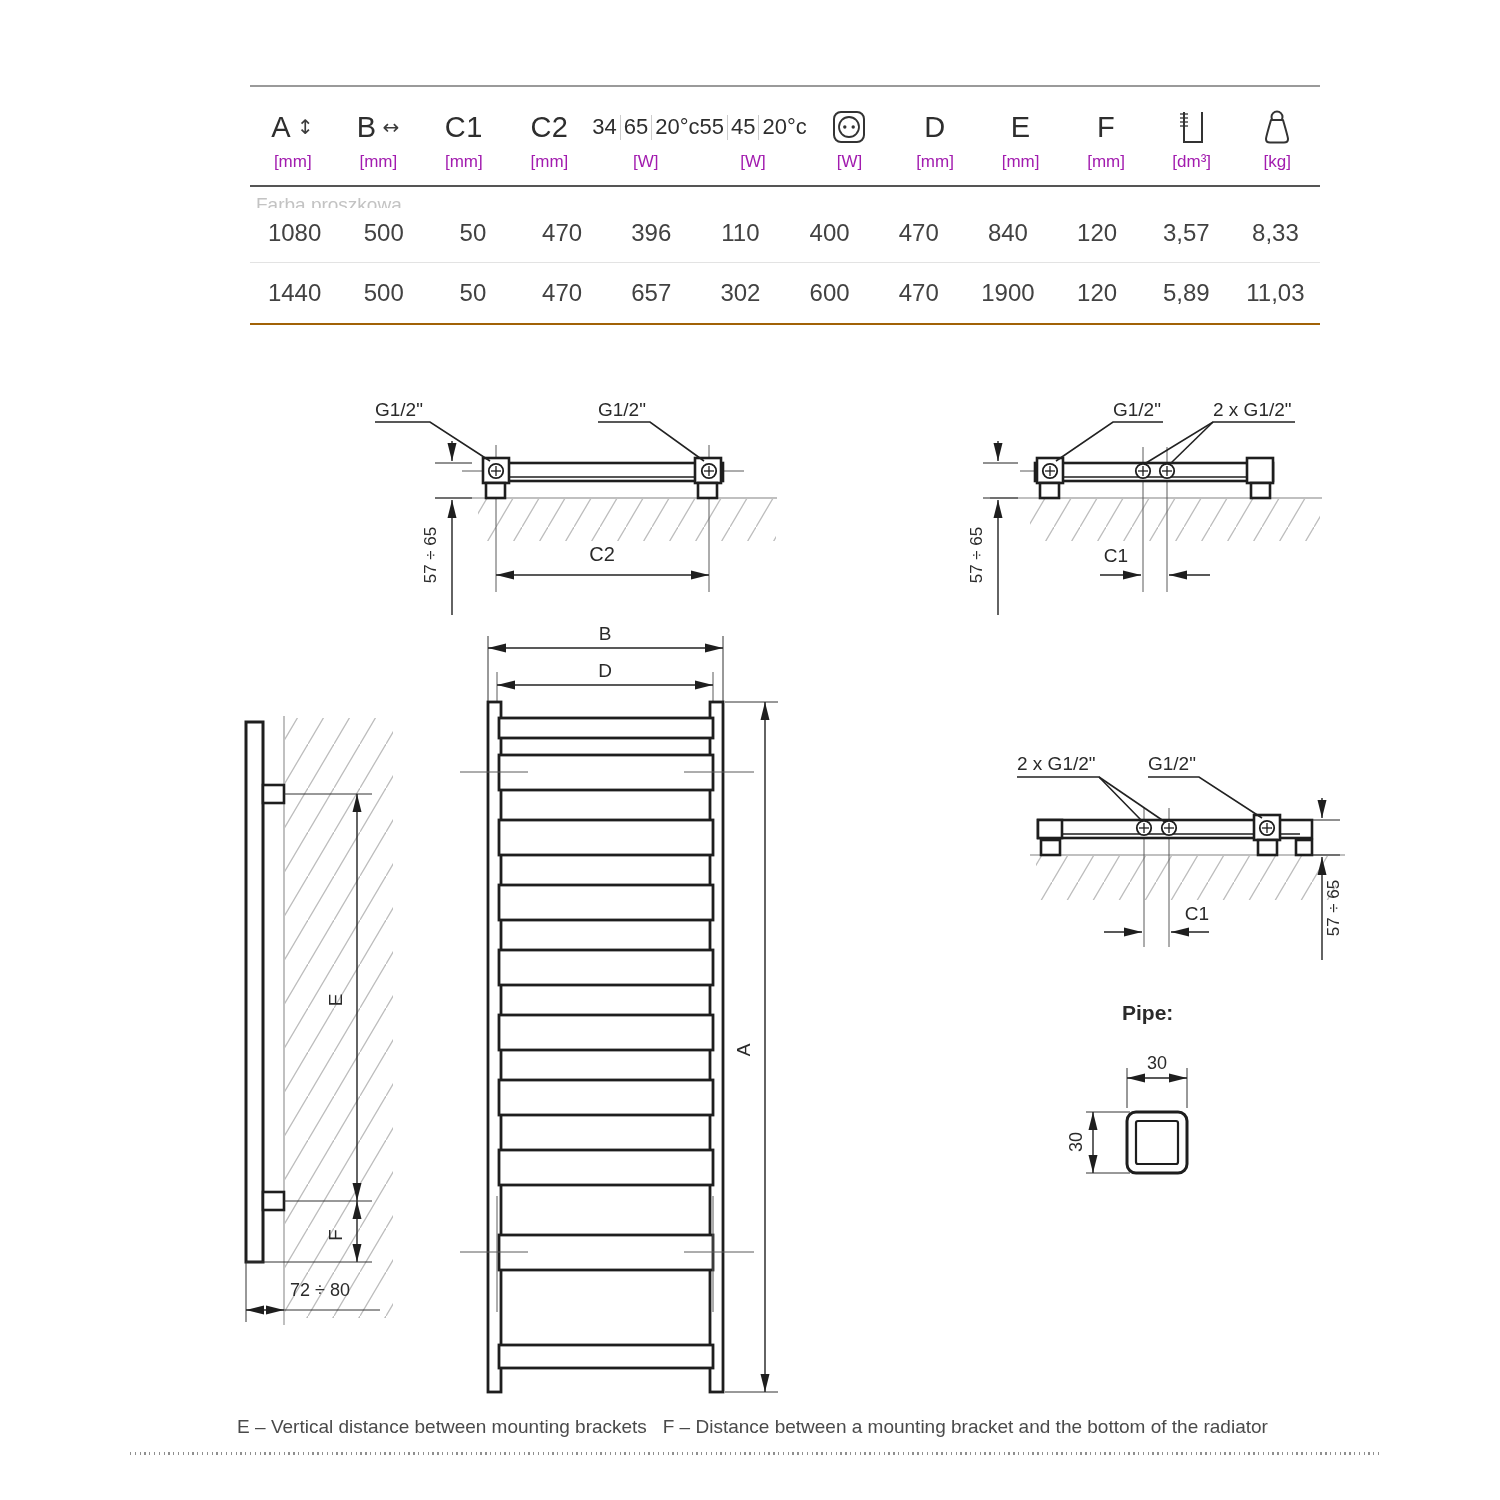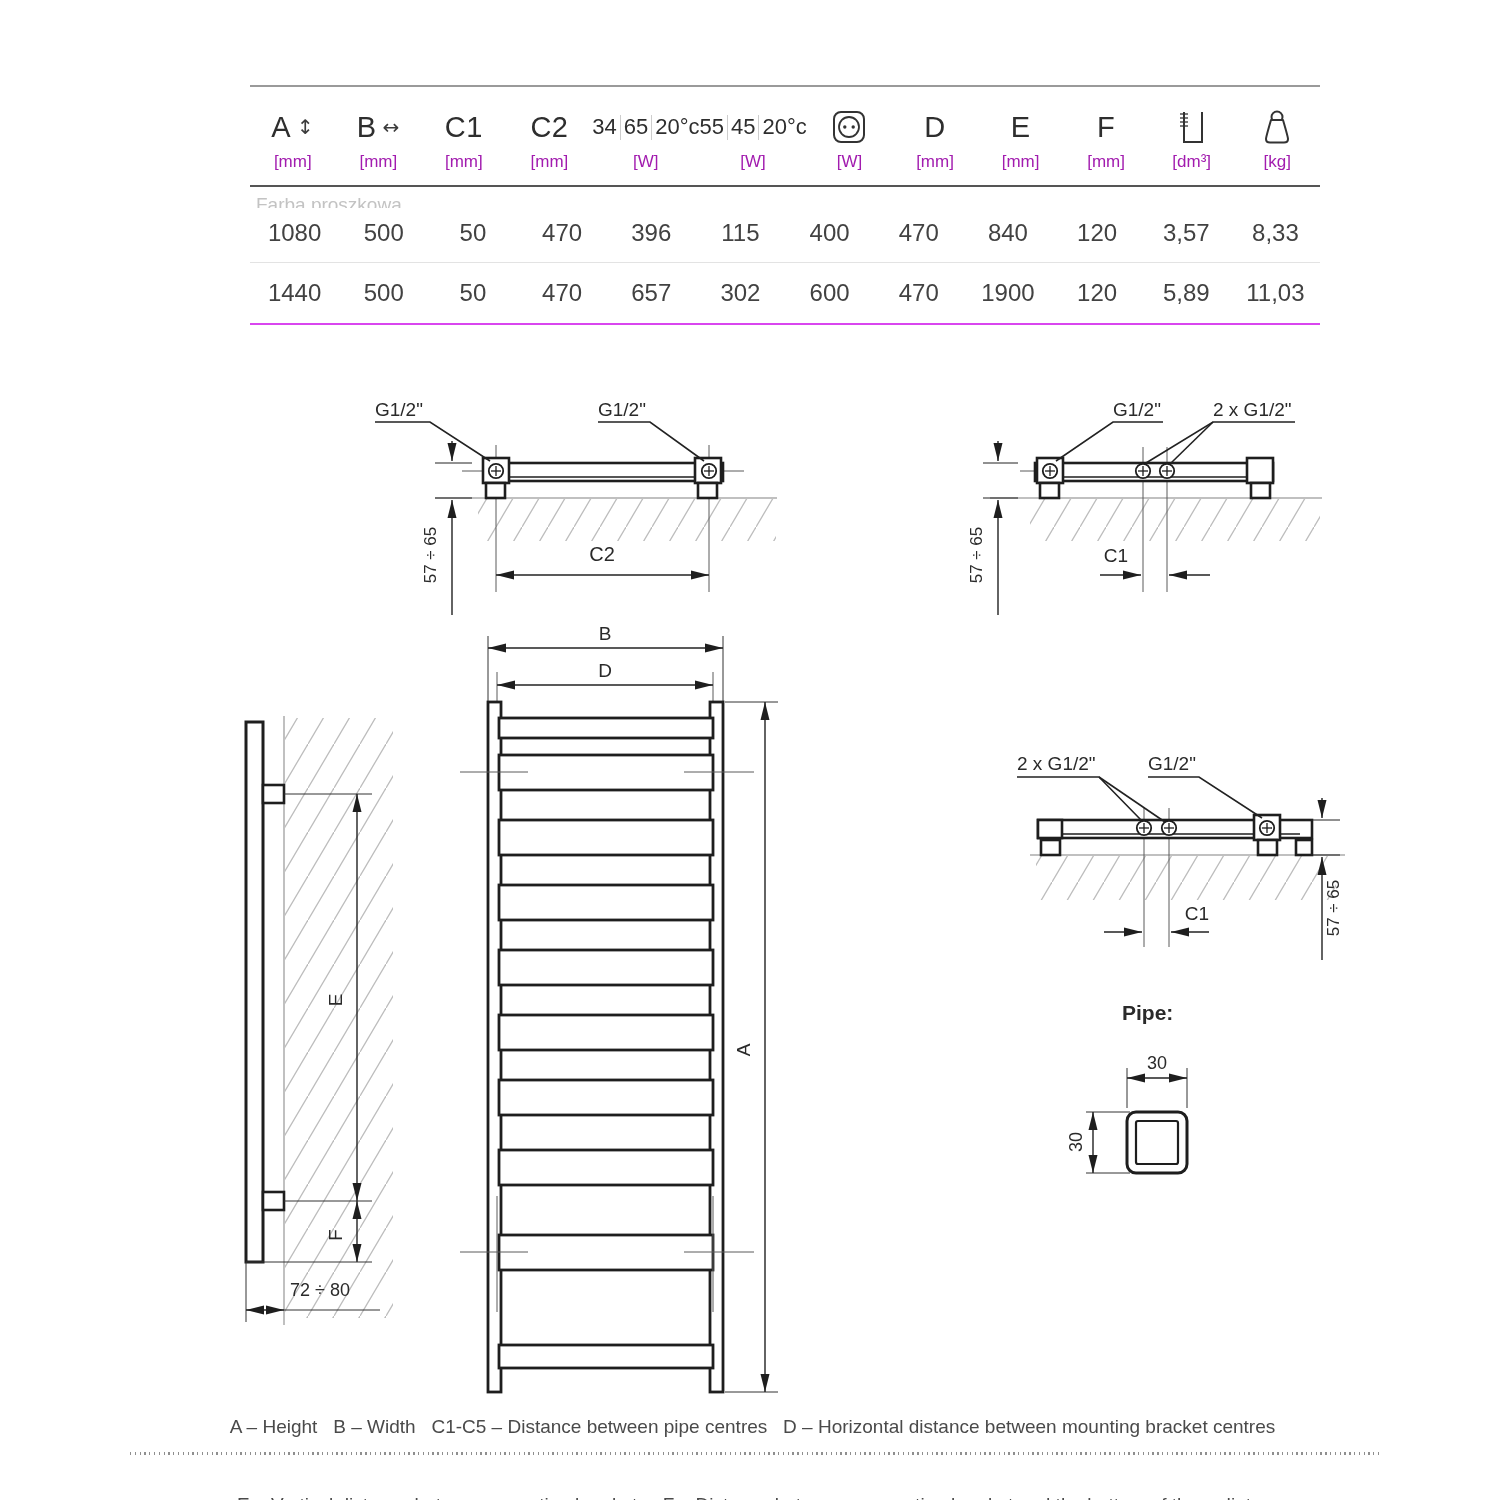--- a/index.html
+++ b/index.html
@@ -16,21 +16,21 @@
   .thead{
     display:grid;grid-template-columns:repeat(12,1fr);
     height:98px;border-bottom:2px solid #555;
   }
   .th{display:flex;flex-direction:column;align-items:center;justify-content:flex-start;padding-top:20px;}
   .hl{height:40px;display:flex;align-items:center;justify-content:center;color:#2e2e2e;font-size:29px;font-weight:400;letter-spacing:0.5px;}
   .hl .dim-arrow{font-family:"DejaVu Sans","Liberation Sans",sans-serif;font-size:20px;color:#3c3c3c;margin-left:6px;}
   .hl.temps{font-size:22px;letter-spacing:0;}
   .tsep{display:inline-block;width:1px;height:25px;background:#cdcdcd;margin:0 3px;}
   .unit{margin-top:5px;font-size:17px;color:#a21caf;}
-  .tbody{position:relative;border-bottom:2px solid #d946ef;}
+  .tbody{position:relative;border-bottom:2px solid #a16207;}
   .watermark{
     position:absolute;left:6px;top:8px;height:13px;overflow:hidden;
     font-size:19px;color:#c3c3c3;line-height:20px;pointer-events:none;white-space:nowrap;
   }
   .trow{display:grid;grid-template-columns:repeat(12,1fr);}
   .trow>div{display:flex;align-items:center;justify-content:center;font-size:24px;color:#424242;}
   .trow.r1{height:75px;}
   .trow.r1>div{padding-top:16px;text-align:center;}
   .trow.r2{height:60px;}
   .rsep{height:1px;background:#e3e3e3;}
@@ -150,21 +150,21 @@
     </div>
   </div>
   <div class="tbody">
     <div class="watermark">Farba proszkowa</div>
     <div class="trow r1">
       <div>1080</div>
       <div>500</div>
       <div>50</div>
       <div>470</div>
       <div>396</div>
-      <div>115</div>
+      <div>110</div>
       <div>400</div>
       <div>470</div>
       <div>840</div>
       <div>120</div>
       <div>3,57</div>
       <div>8,33</div>
     </div>
     <div class="rsep"></div>
     <div class="trow r2">
       <div>1440</div>
@@ -392,17 +392,16 @@
   <text x="117" y="79" text-anchor="middle" font-size="18">30</text>
   <line x1="46" y1="122" x2="90" y2="122" stroke="#333" stroke-width="1"></line>
   <line x1="46" y1="183" x2="90" y2="183" stroke="#333" stroke-width="1"></line>
   <line x1="53" y1="122" x2="53" y2="183" stroke="#222" stroke-width="1.4" marker-start="url(#arF)" marker-end="url(#arF)"></line>
   <text transform="rotate(-90 42 152)" x="42" y="152" text-anchor="middle" font-size="18">30</text>
   <rect x="87" y="122" width="60" height="61" rx="9" fill="#fff" stroke="#1e1e1e" stroke-width="3"></rect>
   <rect x="96" y="131" width="42" height="43" rx="2" fill="#fff" stroke="#1e1e1e" stroke-width="2.2"></rect>
 </svg>
 
 <div class="legend">
-  <div>A – Height   B – Width   C1-C5 – Distance between pipe centres   D – Horizontal distance between mounting bracket centres</div>
   <div>E – Vertical distance between mounting brackets   F – Distance between a mounting bracket and the bottom of the radiator</div>
 </div>
 
 <div class="dotted"></div>
 
 </body></html>

